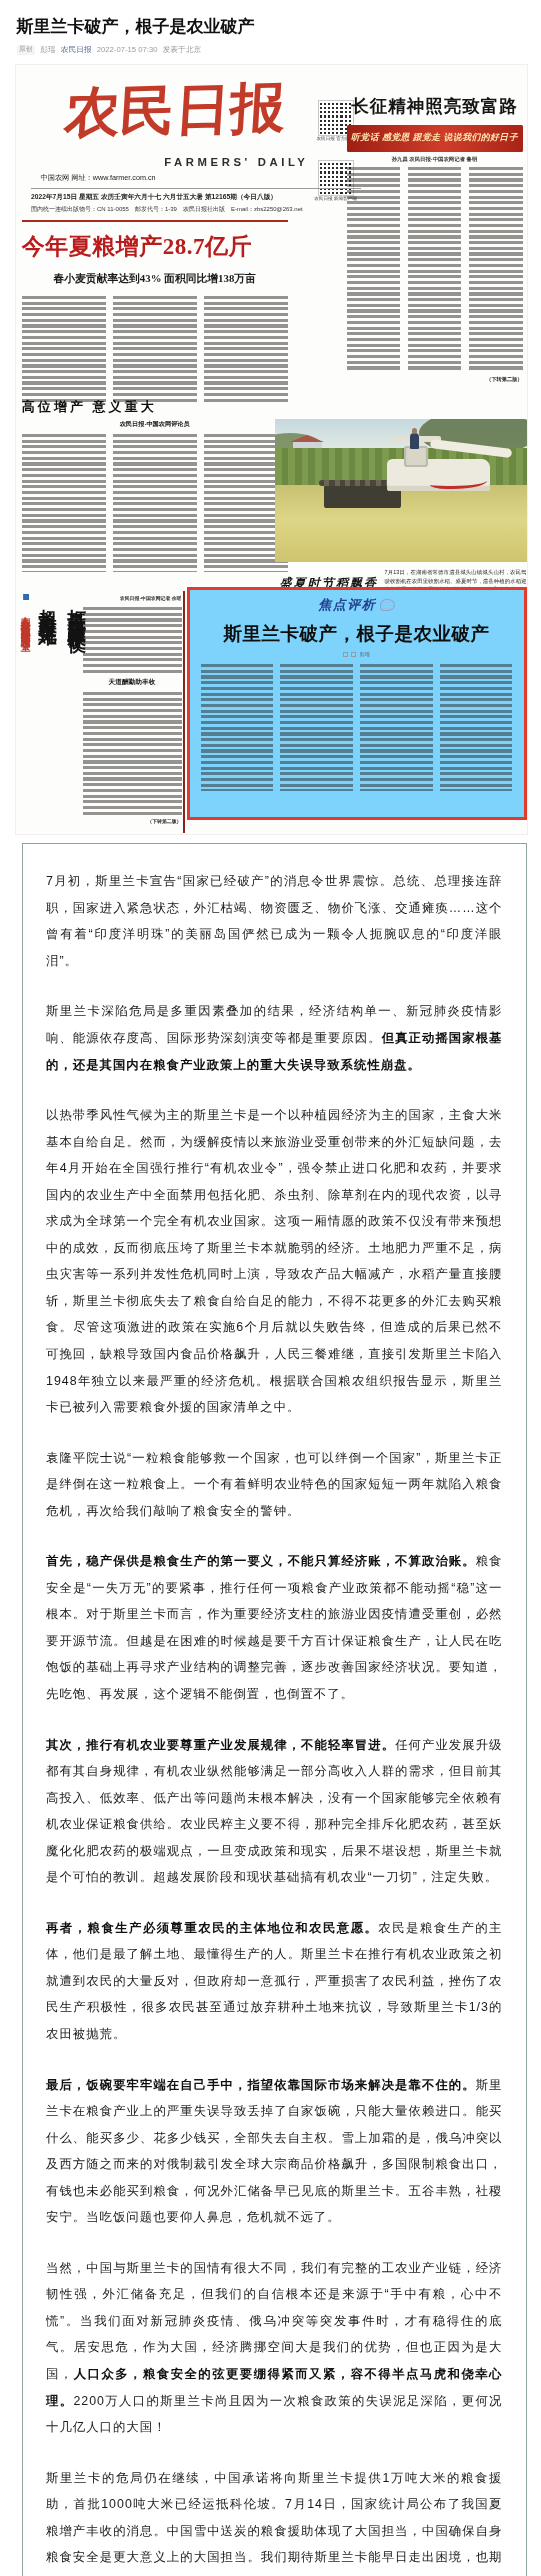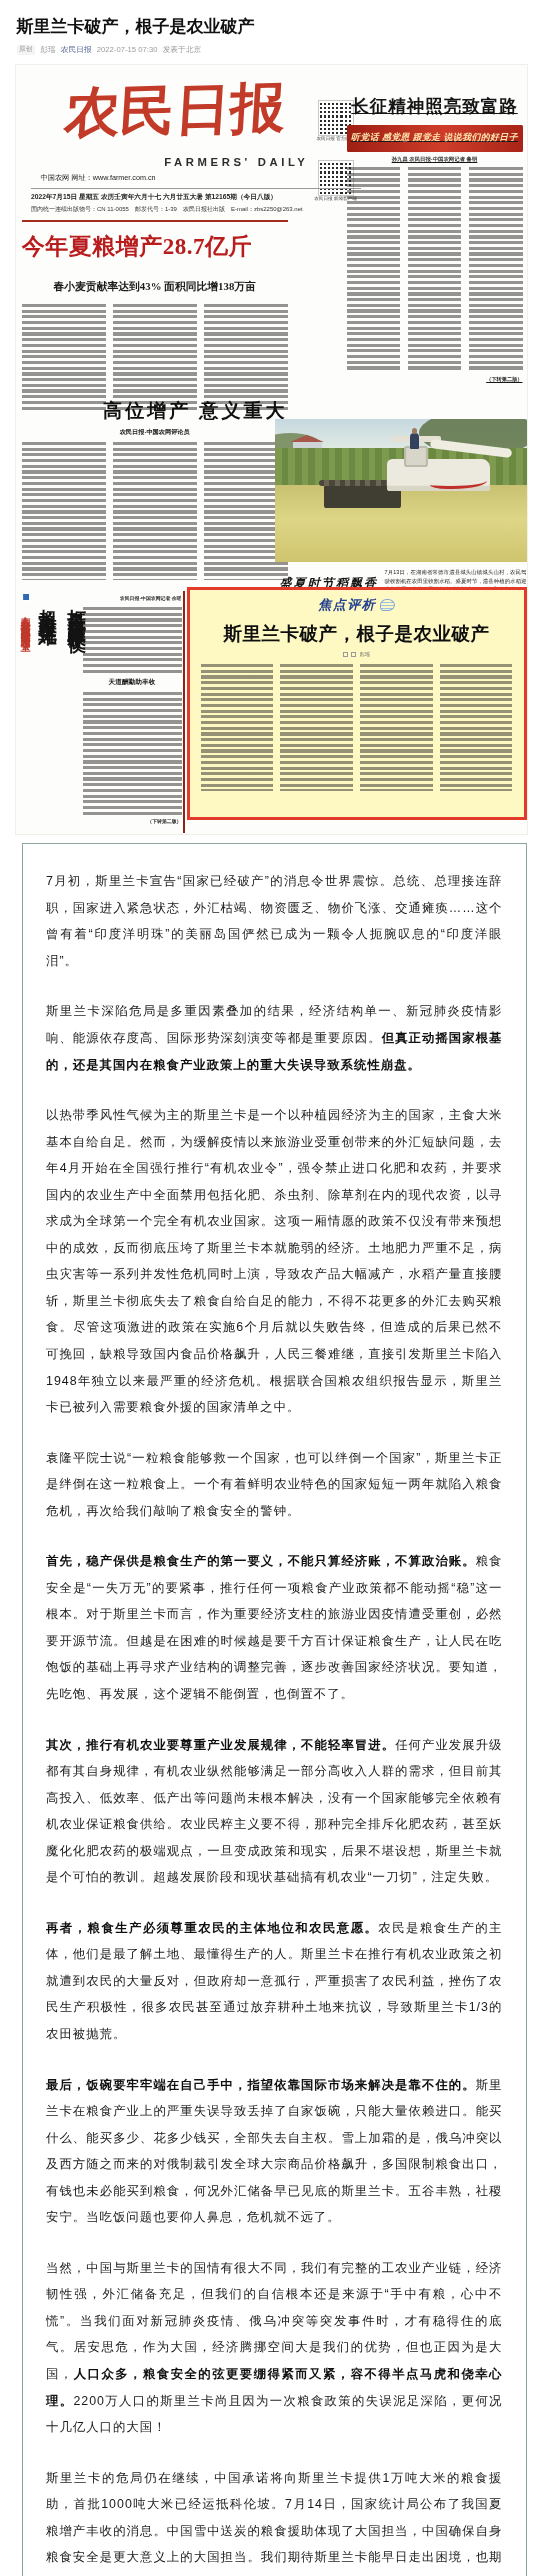--- a/index.html
+++ b/index.html
@@ -25,35 +25,35 @@
   .np-en{position:absolute;left:25px;top:91px;width:268px;text-align:right;font-size:11.3px;letter-spacing:3.6px;font-weight:700;color:#2e2e2e;}
   .np-site{position:absolute;left:25px;top:108px;width:268px;font-size:7.2px;color:#222;}
   .np-rule{position:absolute;left:15.5px;top:123px;width:330px;height:0.5px;background:#9a9a9a;}
   .np-date{position:absolute;left:15.5px;top:128px;width:335px;font-size:6.7px;font-weight:700;color:#1d1d1d;}
   .np-pub{position:absolute;left:15.5px;top:140px;width:335px;font-size:6px;color:#333;}
 
   .cols{display:flex;gap:7.2px;}
   .fill{flex:1;background-image:repeating-linear-gradient(180deg,rgba(45,42,38,.5) 0 3.1px,transparent 3.1px 5.7px);}
   .fillblock{background-image:repeating-linear-gradient(180deg,rgba(45,42,38,.5) 0 3.1px,transparent 3.1px 5.7px);}
 
-  .np-right{position:absolute;left:331px;top:29px;width:176px;text-decoration:underline;}
+  .np-right{position:absolute;left:331px;top:29px;width:176px;}
   .np-h1{font-size:17.5px;font-weight:700;letter-spacing:1px;text-align:center;color:#151515;}
   .np-banner{margin-top:6.7px;height:27px;border-radius:1.5px;background:linear-gradient(92deg,#9e1f13,#cf3d2a 55%,#a82417);
     color:#ffe9b0;font-size:8.8px;font-weight:700;font-style:italic;display:flex;align-items:center;justify-content:center;letter-spacing:0.5px;}
   .np-byline{margin:4.6px 0 4.1px;font-size:5.4px;font-weight:700;text-align:center;color:#333;}
   .np-right .cols{height:205px;}
   .np-jump{margin-top:4.1px;text-align:right;font-size:5.2px;font-weight:700;color:#222;}
 
   .np-grain{position:absolute;left:6.2px;top:155px;width:266px;border-top:2.1px solid #a22c1d;padding-top:9.3px;}
   .np-h2{font-size:23px;font-weight:700;text-align:left;letter-spacing:0.5px;color:#b91c1c;}
-  .np-h2sub{margin-top:18px;font-size:10.8px;font-weight:700;text-align:center;color:#1b1b1b;}
+  .np-h2sub{margin-top:10px;font-size:10.8px;font-weight:700;text-align:center;color:#1b1b1b;}
   .np-grain .cols{margin-top:9.3px;height:107px;}
 
   .np-edit{position:absolute;left:6.2px;top:333px;width:266px;}
-  .np-h3{font-size:19px;font-weight:700;text-align:right;letter-spacing:3.1px;color:#101010;}
+  .np-h3{font-size:13px;font-weight:700;text-align:left;letter-spacing:3.1px;color:#101010;}
   .np-edby{margin-top:3.6px;font-size:6.2px;font-weight:700;text-align:center;color:#222;}
   .np-edit .cols{margin-top:5.2px;height:138px;}
 
   .np-photo{position:absolute;left:259px;top:354px;width:252px;height:143px;overflow:hidden;background:linear-gradient(180deg,#c6d9e0 0%,#dfe8e2 20%,#d8d083 60%,#cfc46e 100%);}
   .ph-trees{position:absolute;right:-10.3px;top:-9.3px;width:118px;height:46px;background:#5d7245;border-radius:50%;opacity:.85;}
   .ph-trees2{position:absolute;left:-15.5px;top:14.4px;width:62px;height:24px;background:#6a7f4c;border-radius:50%;opacity:.8;}
   .ph-house{position:absolute;left:18.5px;top:23px;width:29px;height:13.4px;background:#cfd4d6;}
   .ph-roof{position:absolute;left:15.5px;top:16.5px;width:0;height:0;border-left:17.5px solid transparent;border-right:17.5px solid transparent;border-bottom:7.2px solid #a8574b;}
   .ph-corn{position:absolute;left:0;right:0;top:29px;height:37px;background:repeating-linear-gradient(90deg,#7e9a4f 0 6.7px,#6b8941 6.7px 13.4px);}
   .ph-field{position:absolute;left:0;right:0;top:66px;bottom:0;background:linear-gradient(180deg,#c9c172,#ded687 45%,#cfc46e);}
@@ -75,21 +75,21 @@
   .np-kicker{position:absolute;left:3.1px;top:17.5px;height:222px;writing-mode:vertical-lr;font-size:9.8px;font-weight:700;color:#c0392b;letter-spacing:1.5px;}
   .np-vhead{position:absolute;left:19.6px;top:3.1px;display:flex;gap:4.1px;}
   .np-vhead div{writing-mode:vertical-lr;font-size:18.5px;font-weight:800;letter-spacing:2.6px;color:#131313;}
   .np-press-by{position:absolute;left:72px;top:4.1px;width:94px;font-size:4.9px;font-weight:700;color:#333;text-align:right;}
   .np-press-col{position:absolute;left:67px;top:16.5px;width:99px;}
   .np-press-col .f1{height:66px;} .np-press-col .f2{height:123px;}
   .np-sub{margin:4.6px 0;font-size:6.7px;font-weight:700;text-align:center;color:#151515;}
   .np-jump2{margin-top:3.6px;text-align:right;font-size:4.9px;font-weight:700;color:#222;}
   .np-vline{position:absolute;left:167px;top:0;width:2.1px;height:242px;background:#8c2318;}
 
-  .np-focus{position:absolute;left:171px;top:522px;width:340px;height:233px;border:3.1px solid #e23a2b;background:#fef9c3;box-sizing:border-box;padding:5.2px 11.3px 6.2px;}
+  .np-focus{position:absolute;left:171px;top:522px;width:340px;height:233px;border:3.1px solid #e23a2b;background:#7dd3fc;box-sizing:border-box;padding:5.2px 11.3px 6.2px;}
   .np-flogo{display:flex;align-items:center;justify-content:center;gap:4.1px;margin-top:1px;}
   .flogo-text{font-size:13px;font-weight:700;font-style:italic;letter-spacing:1.5px;color:#24418e;}
   .flogo-icon{width:12.4px;height:10.3px;border:1px solid #7da7d9;border-radius:50% 50% 50% 4.1px;
     background:repeating-linear-gradient(180deg,transparent 0 2.1px,#9fc0e4 2.1px 3.1px);}
   .np-fhead{margin-top:6.7px;font-size:18.5px;font-weight:700;text-align:center;letter-spacing:0.5px;color:#0f0f0f;}
   .np-fby{margin:5.2px 0 1px;text-align:center;font-size:5.2px;color:#555;}
   .np-fby .sq{display:inline-block;width:3.6px;height:3.6px;border:0.5px solid #999;margin-right:2.1px;vertical-align:middle;}
   .np-focus .cols{margin-top:6.2px;height:127px;}
 
   

